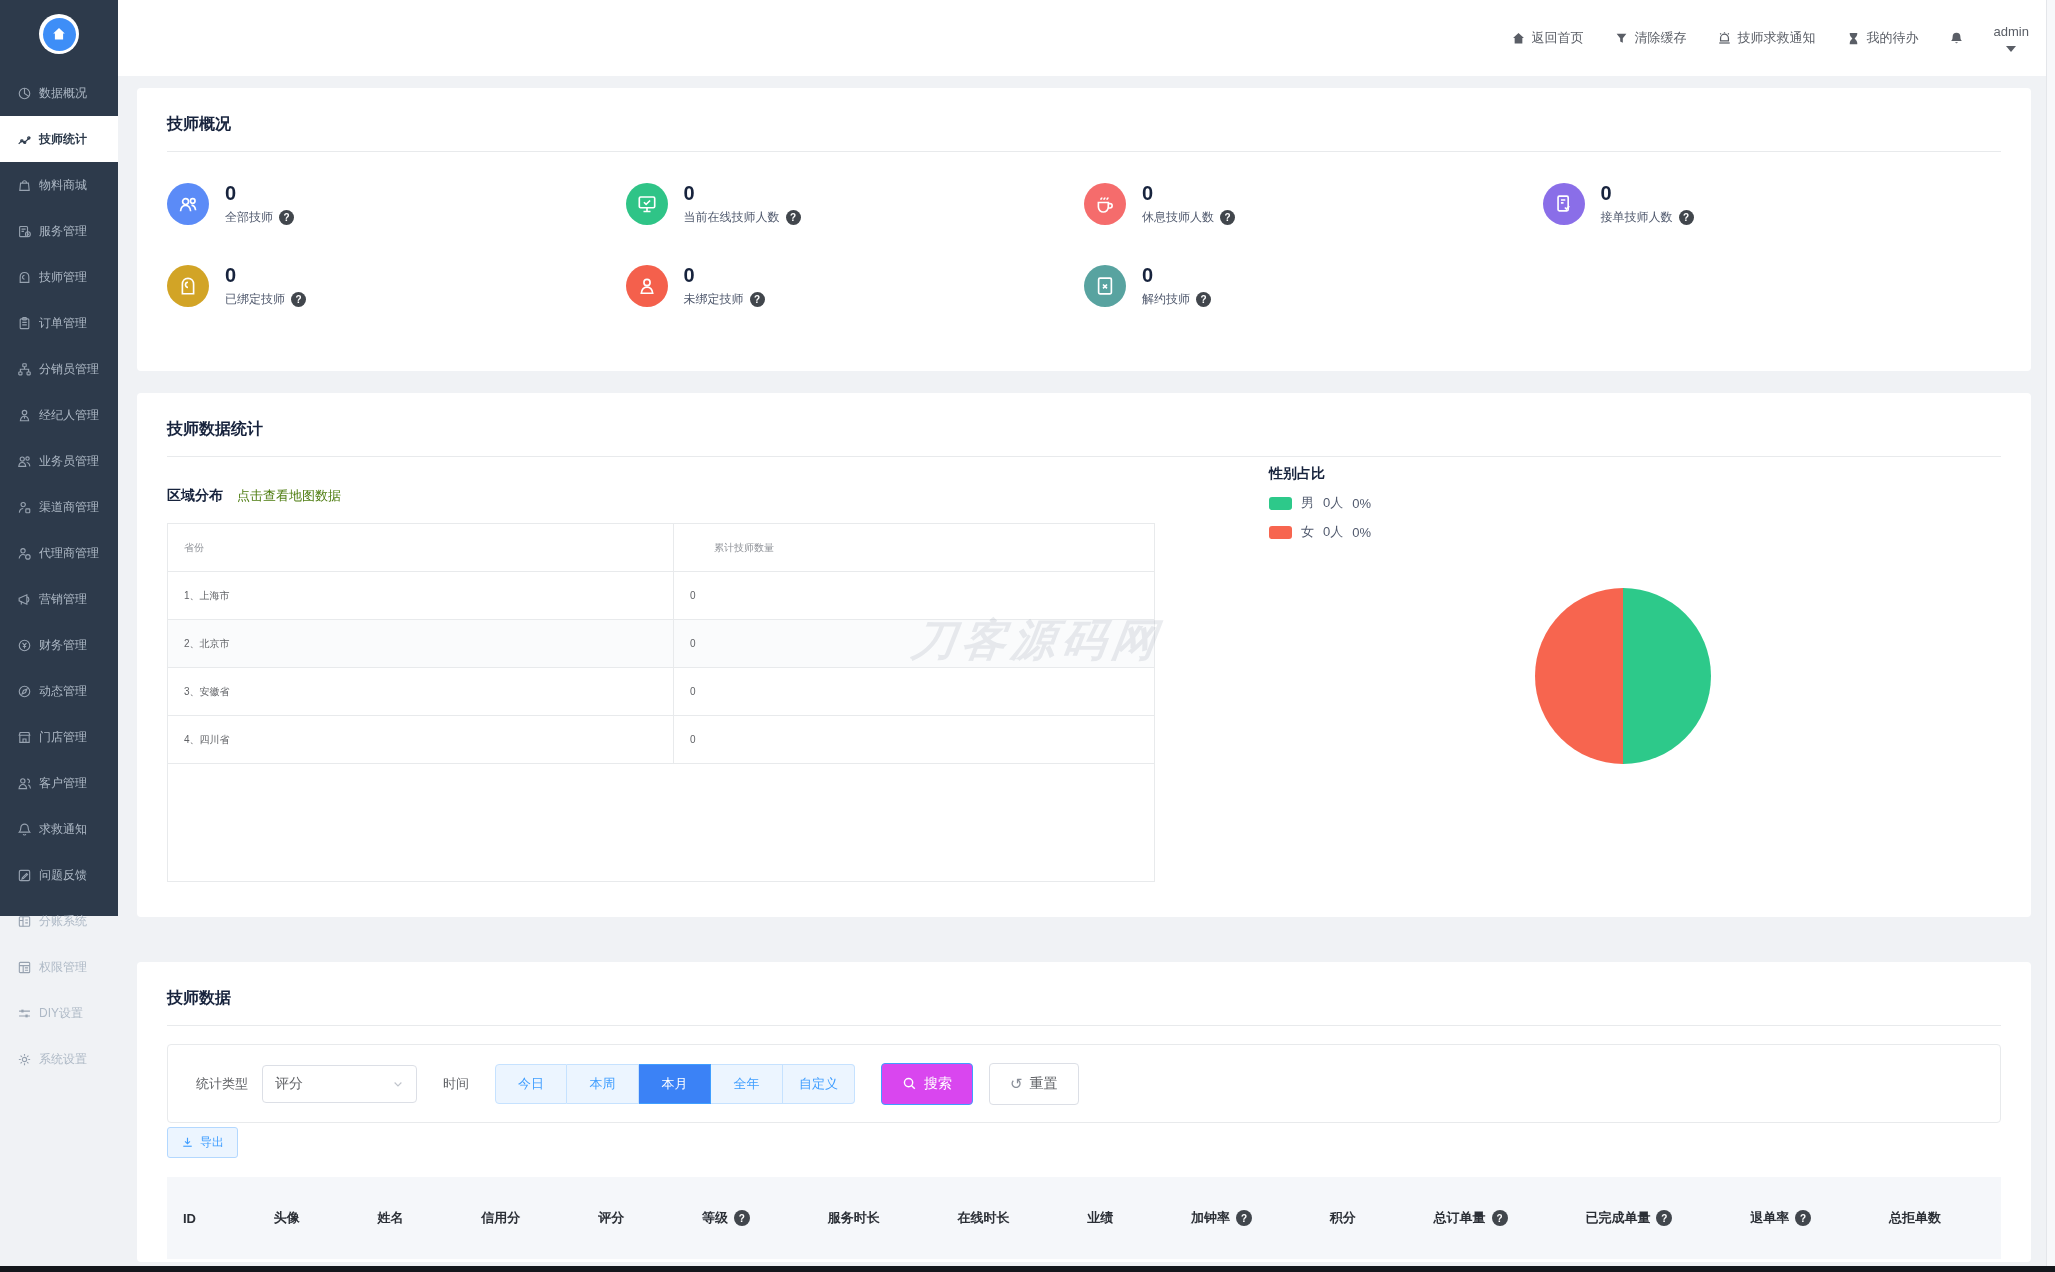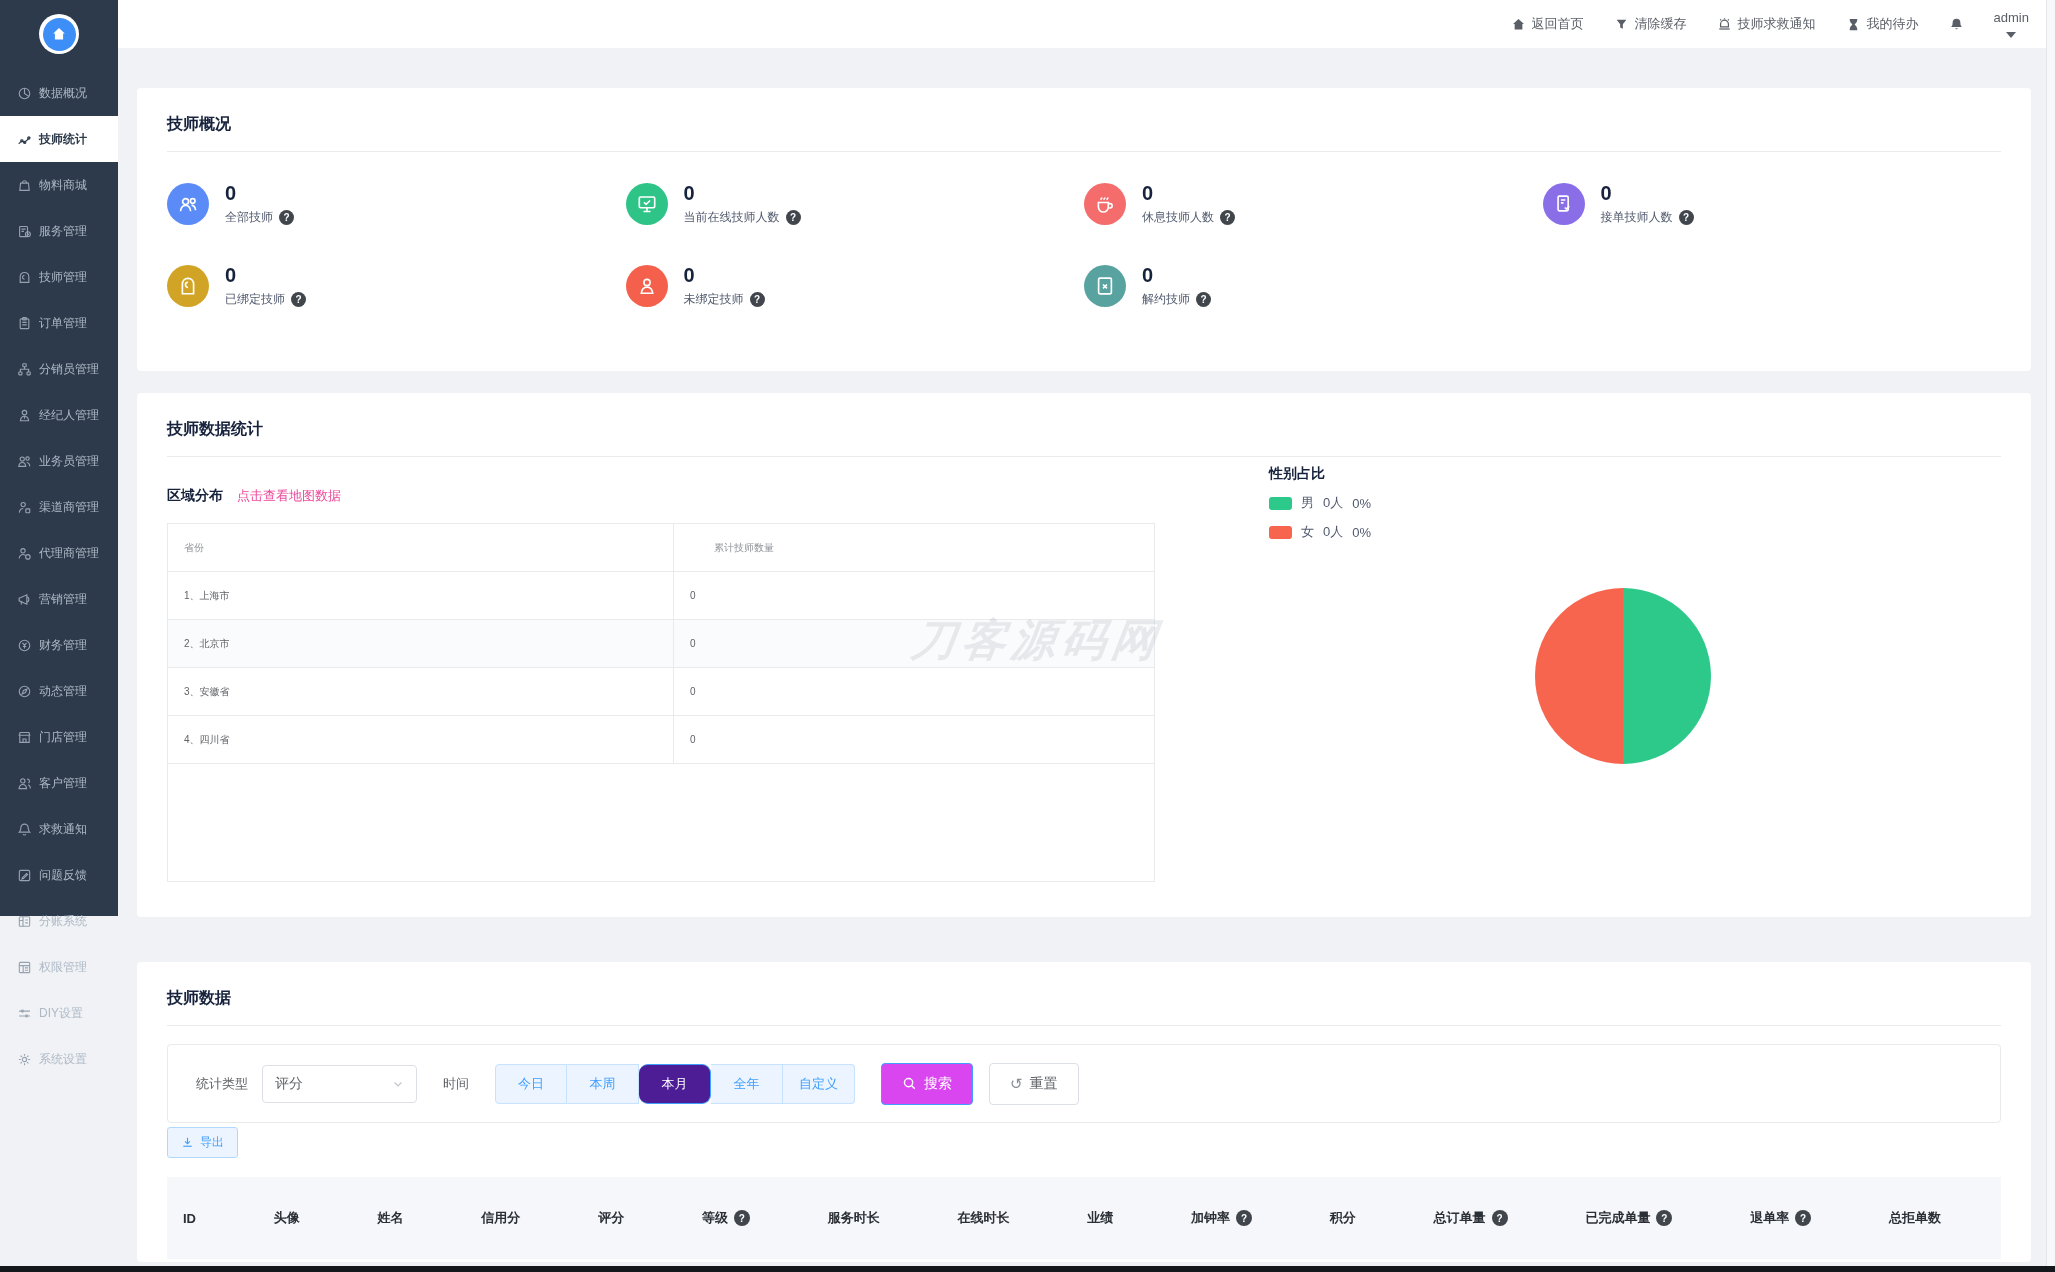--- a/index.html
+++ b/index.html
@@ -26,21 +26,21 @@
   .menu-item {
     height:46px; display:flex; align-items:center; gap:7px; padding-left:17px;
     color:#aeb9c6; font-size:12px; cursor:pointer; white-space:nowrap;
   }
   .menu-item .mi { width:15px; height:15px; color:#97a2b0; flex:none; }
   .menu-item.active { background:#ffffff; color:#2d3a4b; font-weight:bold; }
   .menu-item.active .mi { color:#2d3a4b; }
 
   
   .topbar {
-    position:absolute; left:118px; right:0; top:0; height:48px; background:#fff;
+    position:absolute; left:118px; right:0; top:0; height:76px; background:#fff;
     display:flex; align-items:center; justify-content:flex-end; gap:30px;
     padding-right:26px; font-size:13px; color:#5a5e66; z-index:4;
   }
   .tb-item { display:flex; align-items:center; gap:6px; cursor:pointer; }
   .tb-item svg { width:15px; height:15px; color:#5a5e66; }
   .tb-user { display:flex; align-items:center; gap:7px; cursor:pointer;flex-direction:column; }
   .caret { width:0; height:0; border-left:5px solid transparent; border-right:5px solid transparent;
     border-top:6px solid #5a5e66; }
 
   
@@ -63,21 +63,21 @@
   .stat-label { font-size:12px; color:#515a6e; margin-top:5px; display:flex; align-items:center; gap:6px; }
   .qb {
     width:15px; height:15px; border-radius:50%; background:#41464c; color:#fff;
     font-size:10px; font-weight:bold; display:inline-flex; align-items:center; justify-content:center;
     cursor:pointer; flex:none;
   }
 
   
   .sub-head { display:flex; align-items:baseline; gap:14px; margin-top:30px; }
   .sub-title { font-size:14px; font-weight:bold; color:#17233d; }
-  .map-link { font-size:13px; color:#ec4899; cursor:pointer; }
+  .map-link { font-size:13px; color:#4d7c0f; cursor:pointer; }
   .region-table { width:988px; margin-top:18px; border:1px solid #e8eaec; font-size:10px; }
   .rt-row { display:flex; height:48px; align-items:center; border-bottom:1px solid #e8eaec; }
   .rt-row.header { color:#909399; }
   .rt-row .c1 { width:505px; padding-left:16px; color:#606266; }
   .rt-row.header .c1 { color:#909399; }
   .rt-row .c2 { width:481px; padding-left:16px; border-left:1px solid #e8eaec;
     align-self:stretch; display:flex; align-items:center; color:#606266; }
   .rt-row.header .c2 { color:#909399;padding-left:40px; }
   .rt-row.striped { background:#fafbfc; }
   .rt-filler { height:117px; }
@@ -108,21 +108,21 @@
   .select svg { width:12px; height:12px; color:#c0c4cc; }
   .time-label { margin-left:26px; }
   .btn-group { display:flex; margin-left:14px;padding-left:12px; }
   .tbtn {
     min-width:72px; height:40px; display:flex; align-items:center; justify-content:center;
     background:#ecf5ff; color:#409eff; border:1px solid #c6e2ff; border-left-width:0;
     font-size:13px; cursor:pointer; padding:0 14px;
   }
   .tbtn:first-child { border-left-width:1px; border-radius:4px 0 0 4px; }
   .tbtn:last-child { border-radius:0 4px 4px 0; }
-  .tbtn.active { background:#4c1d95; border-color:#409eff; color:#fff;border-radius:9px; }
+  .tbtn.active { background:#3b82f6; border-color:#409eff; color:#fff; }
   .btn { height:42px; border-radius:4px; display:flex; align-items:center; gap:7px;
     padding:0 20px; font-size:14px; cursor:pointer; }
   .btn-search { background:#d946ef; color:#fff; margin-left:26px; border:1px solid #409eff; }
   .btn-search svg { width:15px; height:15px; }
   .btn-reset { background:#fff; color:#606266; border:1px solid #dcdfe6; margin-left:16px; }
   .btn-reset .ricon { font-size:15px; color:#8a8f99; line-height:1; }
 
   .export-btn {
     position:absolute; left:30px; top:165px; height:31px; padding:0 13px;
     background:#ecf5ff; border:1px solid #b3d8ff; border-radius:3px; color:#409eff;

